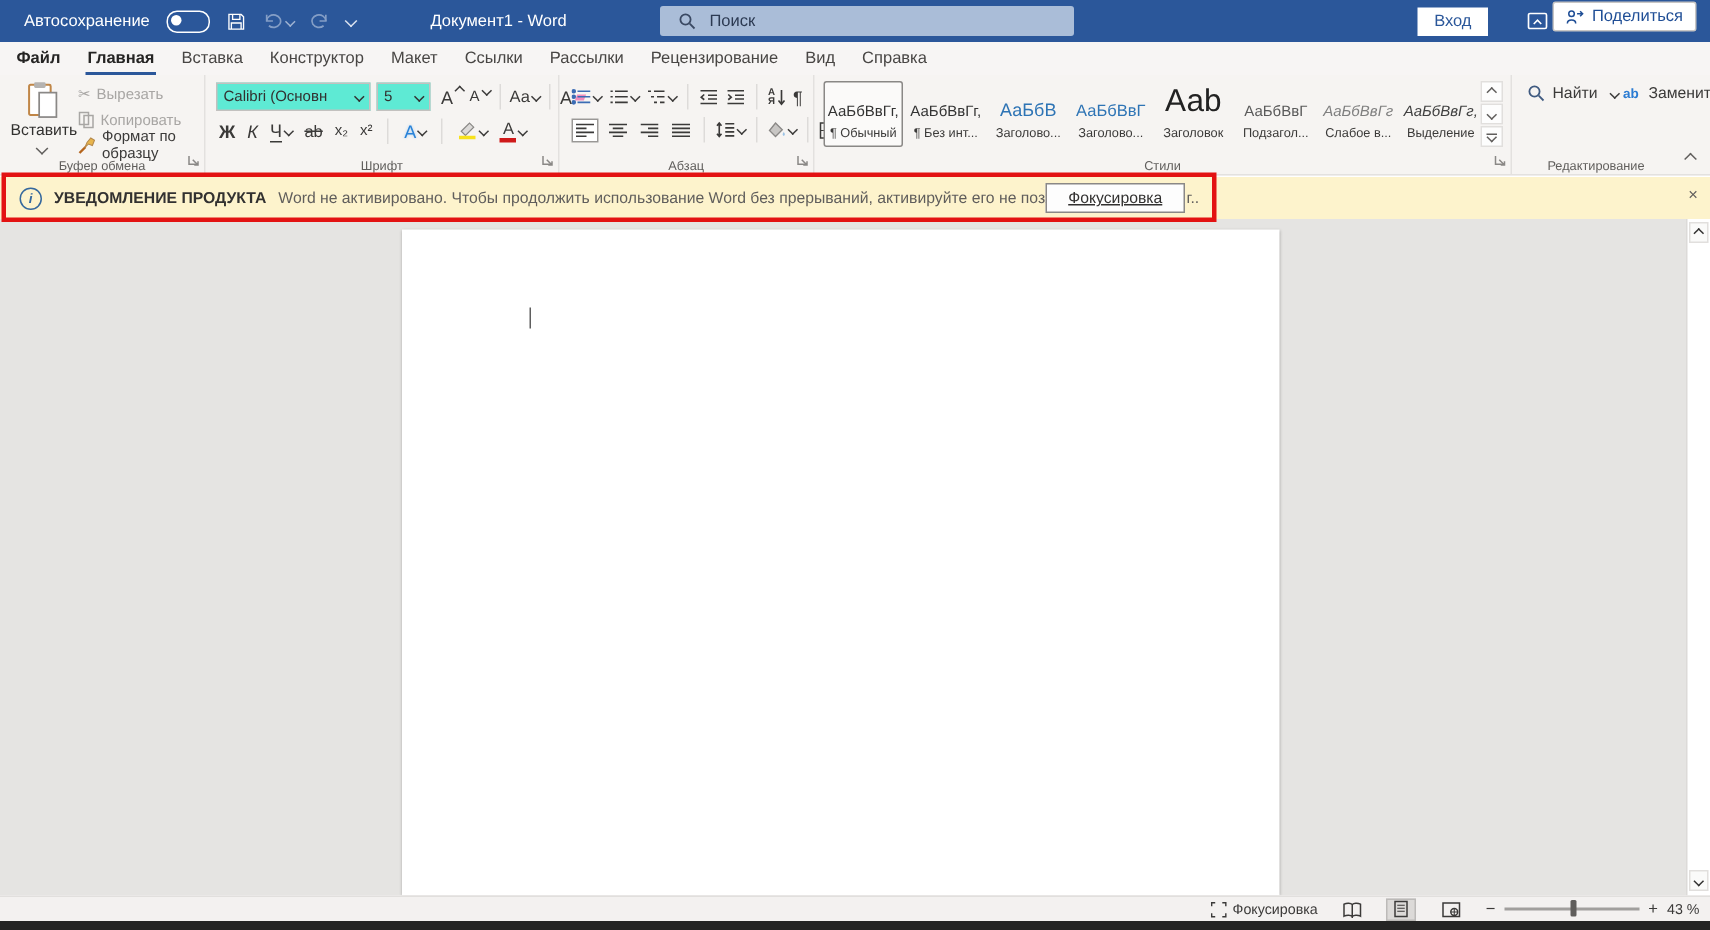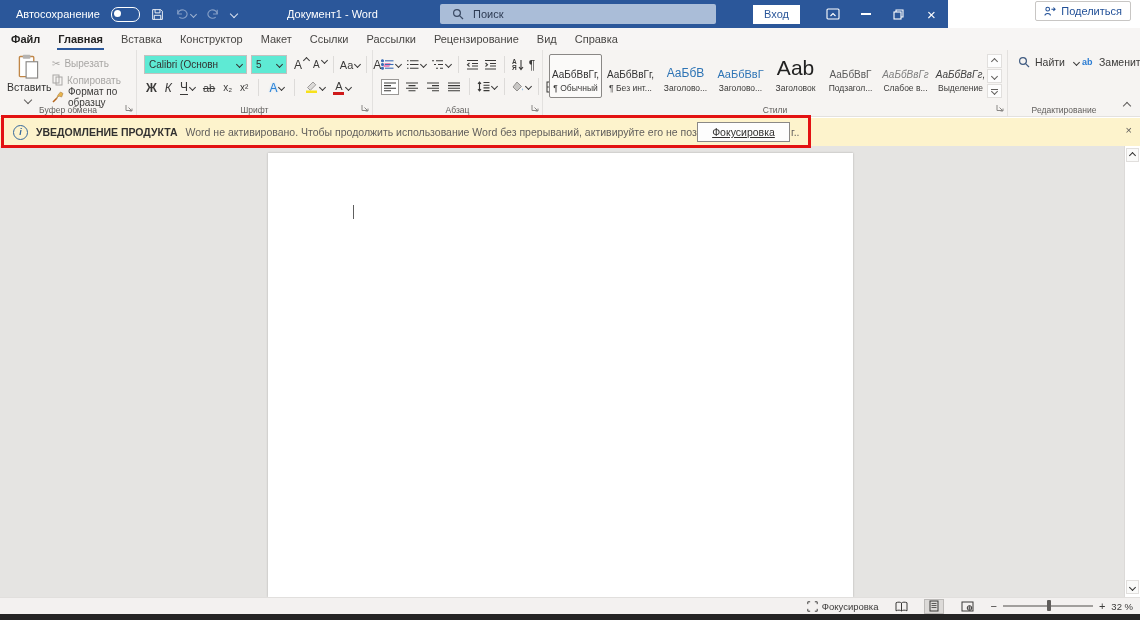--- a/index.html
+++ b/index.html
@@ -5,21 +5,21 @@
   html,body{margin:0;padding:0}
   body{width:1140px;height:620px;position:relative;overflow:hidden;
        font-family:"Liberation Sans",sans-serif;background:#fff;-webkit-font-smoothing:antialiased}
   .flex{display:flex;align-items:center}
   .chev{display:inline-block;width:5px;height:5px;border-right:1.2px solid currentColor;
         border-bottom:1.2px solid currentColor;transform:rotate(45deg);flex:none}
   .chev.up{transform:rotate(-135deg)}
   .chev.sm{width:4px;height:4px}
 
   
-  .titlebar{position:absolute;left:0;top:0;width:948px;height:28px;background:#2b579a;color:#fff}
+  .titlebar{position:absolute;left:0;top:0;width:1140px;height:28px;background:#2b579a;color:#fff}
   .qat{position:absolute;left:16px;top:0;height:28px;display:flex;align-items:center;gap:11px;font-size:11px}
   .toggle{width:27px;height:13px;border:1px solid #fff;border-radius:7px;position:relative;flex:none}
   .toggle .knob{position:absolute;left:2px;top:2px;width:7px;height:7px;border-radius:50%;background:#fff}
   .dim{opacity:.55}
   .doc-title{position:absolute;left:287px;top:0;height:28px;line-height:28px;font-size:11px;color:#fff}
   .searchbox{position:absolute;left:440px;top:4px;width:276px;height:20px;background:#aabdd8;
              border-radius:2px;display:flex;align-items:center;gap:9px;padding-left:12px;
              box-sizing:border-box;font-size:11px;color:#2c3a52}
   .tb-right{position:absolute;right:0;top:0;height:28px;display:flex;align-items:center}
   .signin{background:#fff;color:#2b579a;font-size:11px;height:19px;padding:0 11px;
@@ -542,17 +542,17 @@
           <circle cx="8.5" cy="7" r="2.3"></circle>
           <path d="M6.2 7h4.6M8.5 4.7v4.6" stroke-width=".7"></path>
         </svg>
     </span>
     <span class="flex" style="gap:6px">
       <span style="font-size:11px">−</span>
       <span class="ztrack">
           <span class="zthumb"></span>
         </span>
       <span style="font-size:11px">+</span>
-      <span>32 %</span>
+      <span>43 %</span>
     </span>
   </div>
 </div>
 <div class="bottomstrip"></div>
 
 </body></html>

